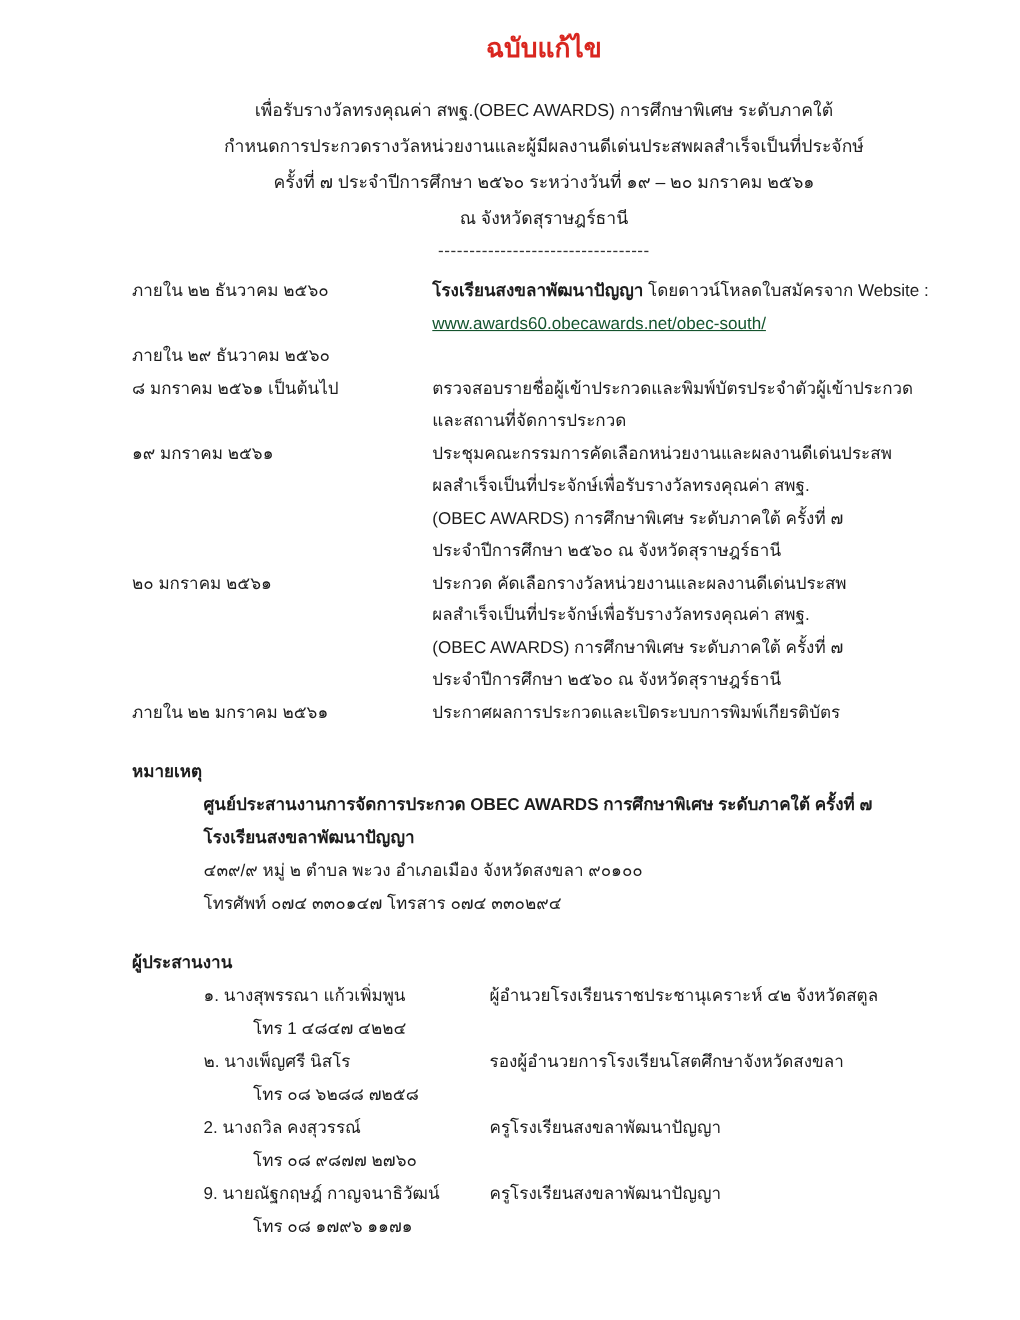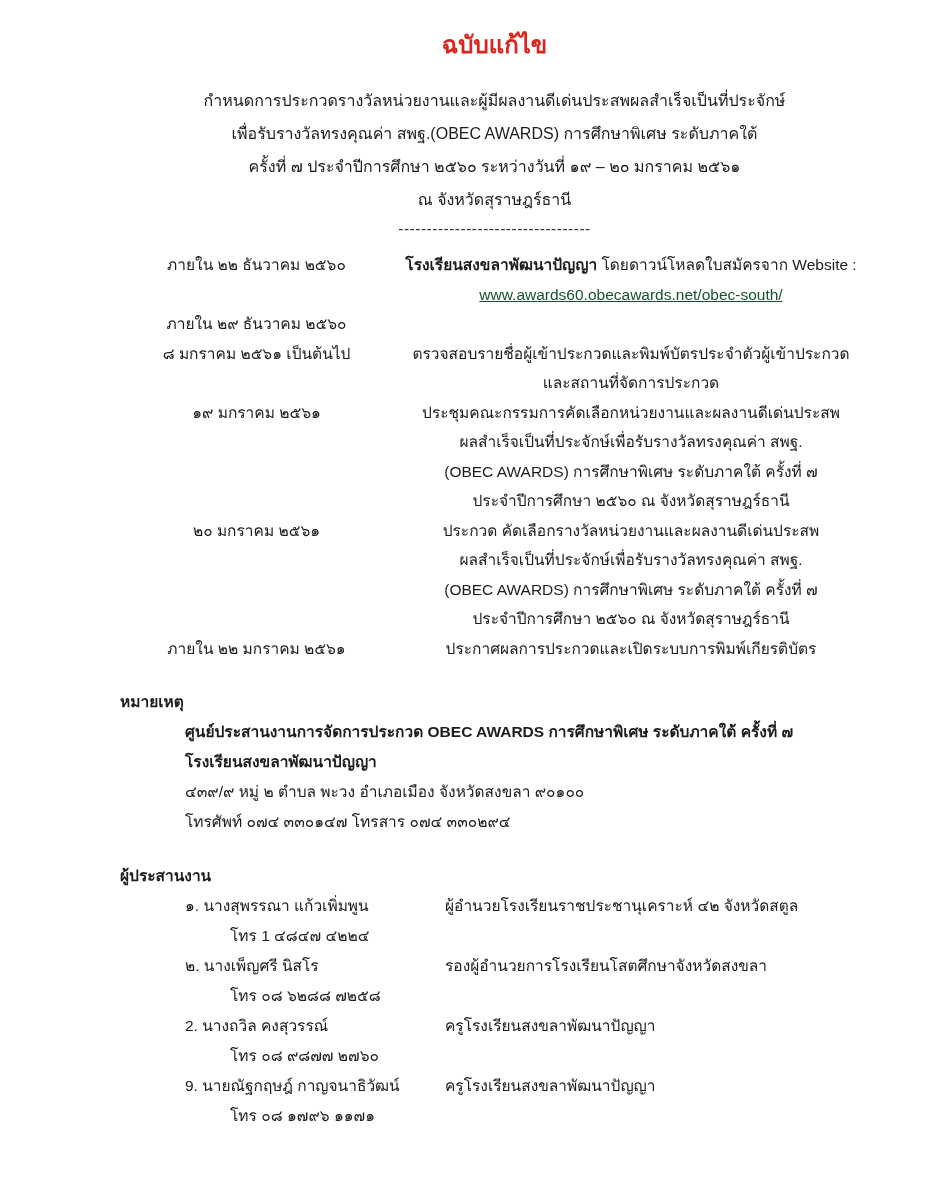--- a/index.html
+++ b/index.html
@@ -36,21 +36,21 @@
     line-height: 33px;
     white-space: nowrap;
   }
   .divider {
     text-align: center;
     line-height: 26px;
     letter-spacing: 0.5px;
     color: #333;
   }
   .schedule { margin-top: 8px; }
-  .sched-row { display: flex; align-items: flex-start; text-align: center; }
+  .sched-row { display: flex; align-items: flex-start; }
   .sched-date {
     flex: none;
     width: 273px;
     line-height: 29.5px;
     white-space: nowrap;
   }
   .sched-content { flex: 1; min-width: 0; }
   .sched-line { line-height: 29.5px; }
   .b { font-weight: bold; }
   .doc-link {
@@ -84,22 +84,22 @@
   }
 </style>
 </head>
 <body>
 
 <div class="page">
 
   <div class="edit-title">ฉบับแก้ไข</div>
 
   <div class="head-block">
+    <div class="head-line">เพื่อรับรางวัลทรงคุณค่า สพฐ.(OBEC AWARDS) การศึกษาพิเศษ ระดับภาคใต้</div>
     <div class="head-line">กำหนดการประกวดรางวัลหน่วยงานและผู้มีผลงานดีเด่นประสพผลสำเร็จเป็นที่ประจักษ์</div>
-    <div class="head-line">เพื่อรับรางวัลทรงคุณค่า สพฐ.(OBEC AWARDS) การศึกษาพิเศษ ระดับภาคใต้</div>
     <div class="head-line">ครั้งที่ ๗ ประจำปีการศึกษา  ๒๕๖๐ ระหว่างวันที่  ๑๙ – ๒๐  มกราคม  ๒๕๖๑</div>
     <div class="head-line">ณ  จังหวัดสุราษฎร์ธานี</div>
     <div class="divider">----------------------------------</div>
   </div>
 
   <div class="schedule">
       <div class="sched-row">
         <div class="sched-date">ภายใน ๒๒ ธันวาคม ๒๕๖๐</div>
         <div class="sched-content">
           <div class="sched-line"><span class="b">โรงเรียนสงขลาพัฒนาปัญญา</span><span> โดยดาวน์โหลดใบสมัครจาก  Website :</span></div>

